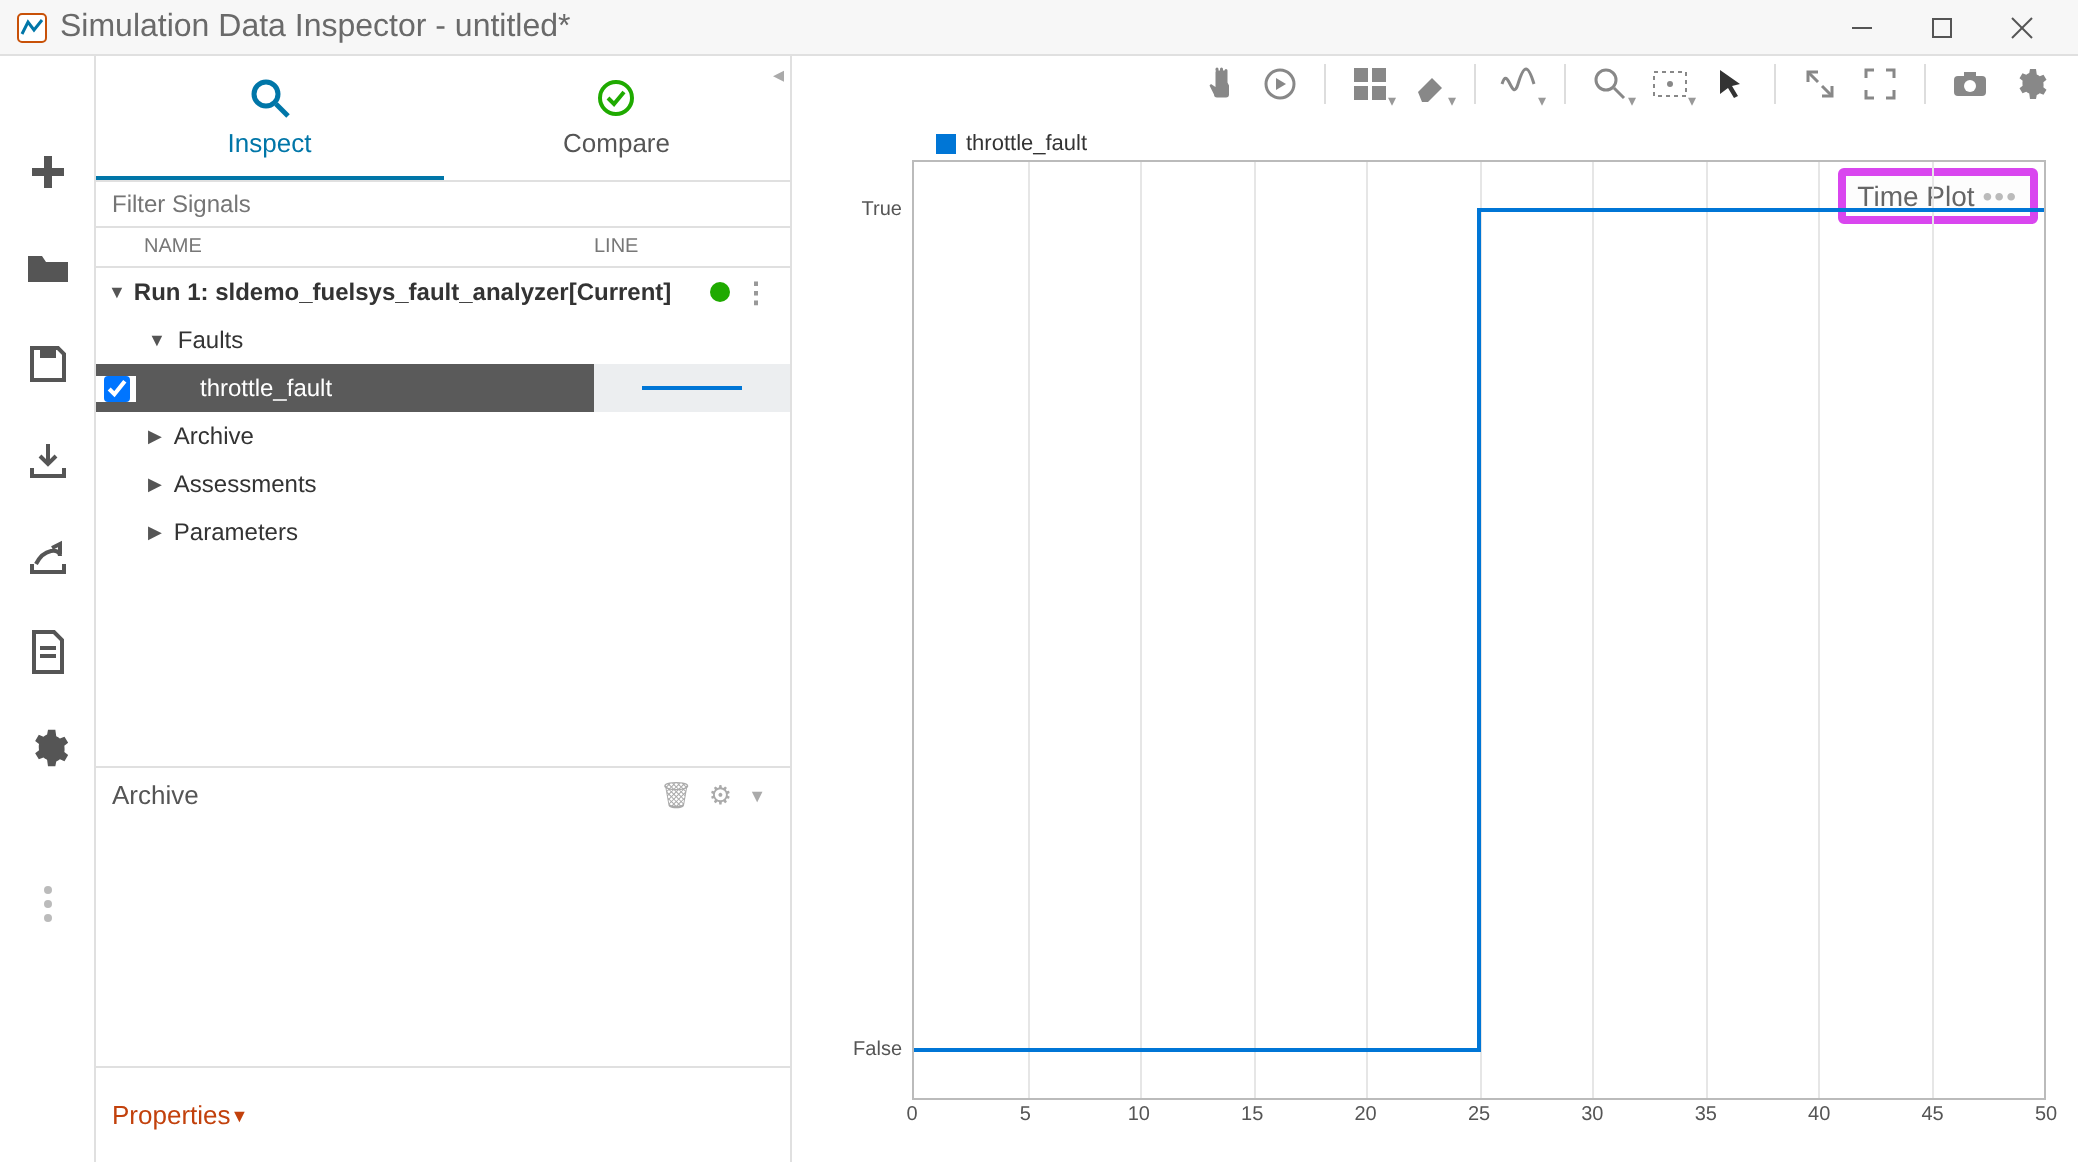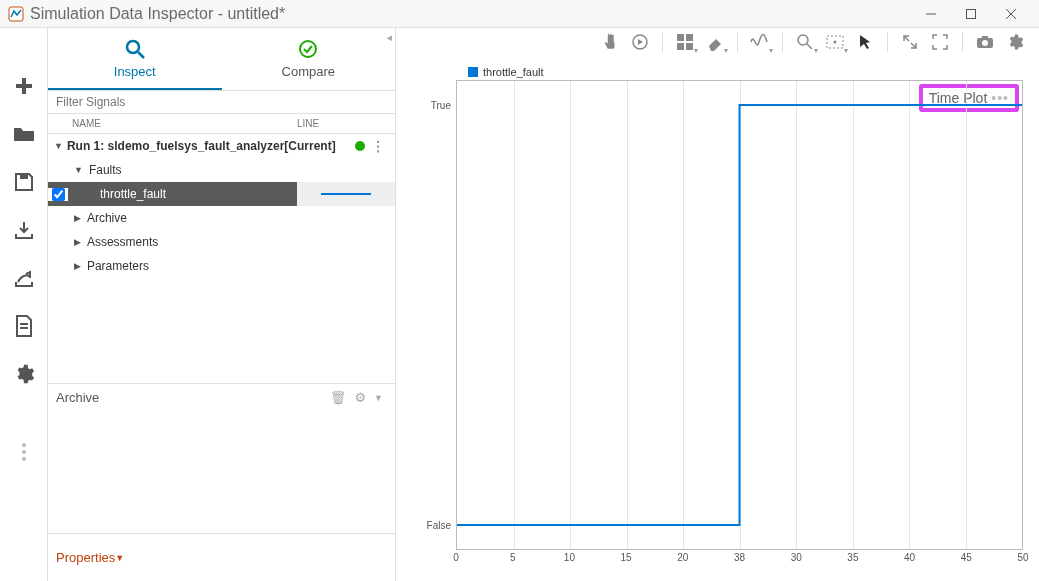--- a/index.html
+++ b/index.html
@@ -326,21 +326,21 @@
         <svg id="chart-svg" width="100%" height="100%" style="position:absolute;inset:0;">
             <path d="M0 444 L282.5 444 L282.5 24 L565 24 " stroke="#0076d6" stroke-width="2" fill="none"></path>
           </svg>
       </div>
       <div class="xticks" id="xticks">
           <span class="xt" style="left: 0%;">0</span>
           <span class="xt" style="left: 10%;">5</span>
           <span class="xt" style="left: 20%;">10</span>
           <span class="xt" style="left: 30%;">15</span>
           <span class="xt" style="left: 40%;">20</span>
-          <span class="xt" style="left: 50%;">38</span>
+          <span class="xt" style="left: 50%;">25</span>
           <span class="xt" style="left: 60%;">30</span>
           <span class="xt" style="left: 70%;">35</span>
           <span class="xt" style="left: 80%;">40</span>
           <span class="xt" style="left: 90%;">45</span>
           <span class="xt" style="left: 100%;">50</span>
         </div>
     </div>
   </div>
 </div>
 

